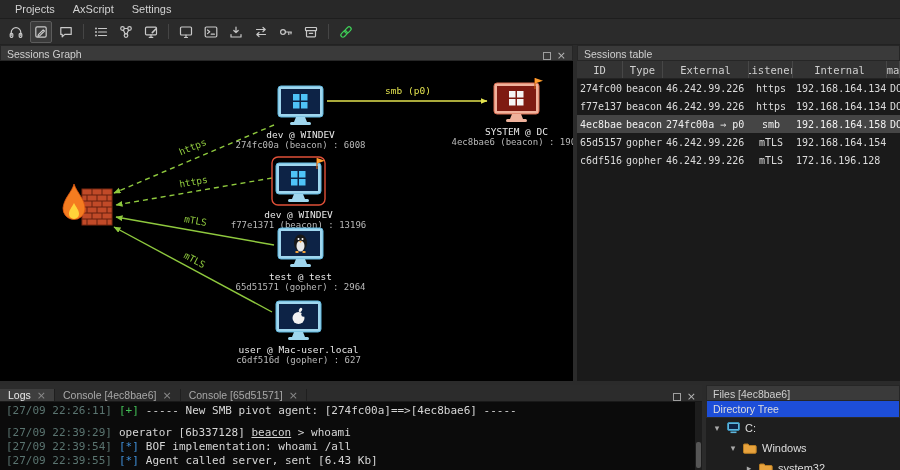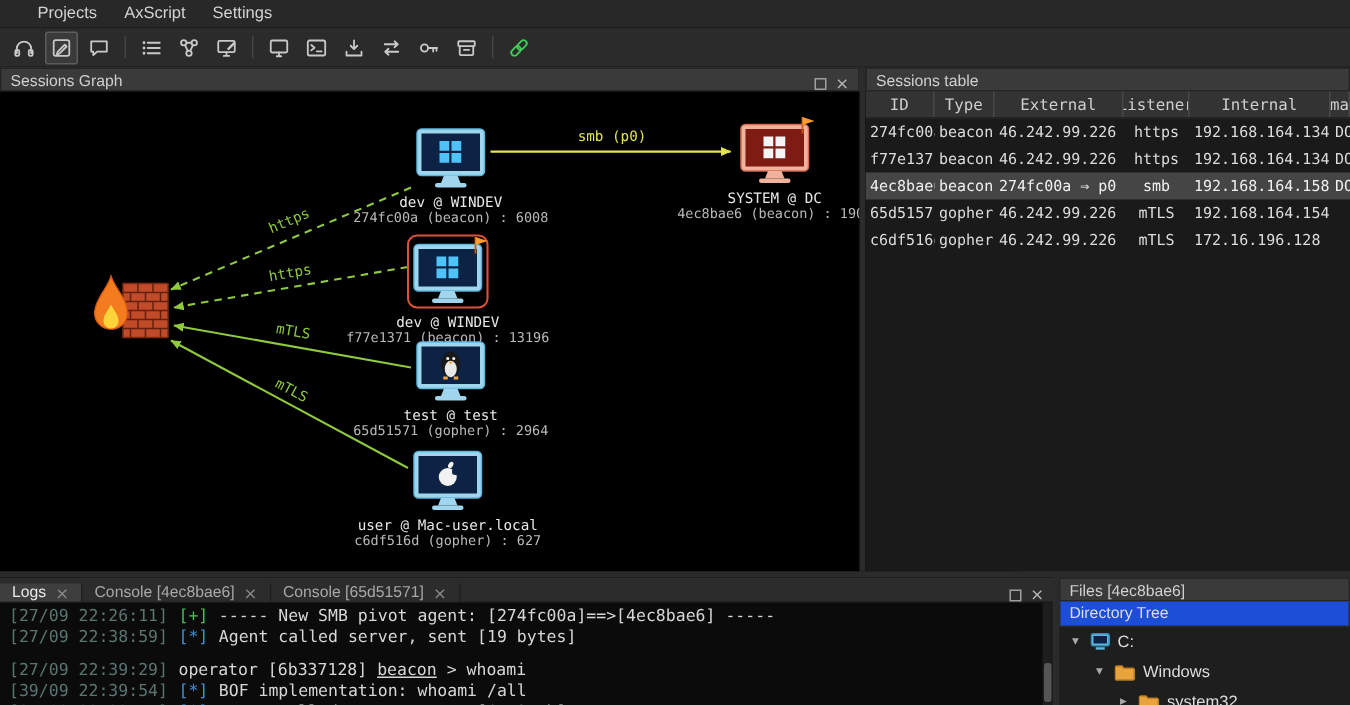--- a/index.html
+++ b/index.html
@@ -1,18 +1,18 @@
 <!DOCTYPE html>
 <html><head>
 <meta charset="utf-8">
 <style>
   *{box-sizing:border-box;margin:0;padding:0}
   html,body{width:900px;height:470px;overflow:hidden;background:#2b2b2b;font-family:"Liberation Sans",sans-serif;position:relative}
   
-  #menubar{position:absolute;top:0;left:0;width:900px;height:19px;background:#282828;border-bottom:1px solid #1e1e1e;display:flex;align-items:center;padding-left:16px}
+  #menubar{position:absolute;top:0;left:0;width:900px;height:19px;background:#282828;border-bottom:1px solid #1e1e1e;display:flex;align-items:center;padding-left:6px}
   .menu-item{font-size:11px;color:#d2d2d2;padding:2px 9px;cursor:default}
   
   #toolbar{position:absolute;top:19px;left:0;width:900px;height:26px;background:#2b2b2b;border-bottom:1px solid #222;display:flex;align-items:center;padding-left:5px}
   .tbtn{width:22px;height:22px;display:flex;align-items:center;justify-content:center;border:1px solid transparent;border-radius:2px;margin-right:3px}
   .tbtn.active{background:#3a3a3a;border-color:#5c5c5c}
   .tbtn svg{stroke:#c9c9c9;fill:none;stroke-width:1.2;stroke-linecap:round;stroke-linejoin:round}
   .tbtn.green svg{stroke:#3fd158}
   .tsep{width:1px;height:15px;background:#454545;margin:0 6px 0 3px}
   
   .panel-header{height:16px;background:#3a3a3a;border:1px solid #262626;display:flex;align-items:flex-end;padding:0 6px;font-size:10.5px;color:#cfcfcf;white-space:nowrap}
@@ -385,28 +385,25 @@
     </div>
     <span class="hdr-icons" style="padding-right:6px">
       <span class="sq"></span>
       <span class="xg">×</span>
     </span>
   </div>
   <div id="log">
     <div class="log-line">
       <span class="t">[27/09 22:26:11]</span><span class="tag tag-plus">[+]</span><span>----- New SMB pivot agent: [274fc00a]==&gt;[4ec8bae6] -----</span>
     </div>
-    <div class="log-line">
-      <span class="t">[27/09 22:38:59]</span><span class="tag tag-info">[*]</span><span>Agent called server, sent [19 bytes]</span>
-    </div>
     <div class="log-line cmd">
       <span class="t">[27/09 22:39:29]</span><span>operator [6b337128] </span><span class="lnk">beacon</span><span> &gt; whoami</span>
     </div>
     <div class="log-line">
-      <span class="t">[39/09 22:39:54]</span><span class="tag tag-info">[*]</span><span>BOF implementation: whoami /all</span>
+      <span class="t">[27/09 22:39:54]</span><span class="tag tag-info">[*]</span><span>BOF implementation: whoami /all</span>
     </div>
     <div class="log-line">
       <span class="t">[27/09 22:39:55]</span><span class="tag tag-info">[*]</span><span>Agent called server, sent [6.43 Kb]</span>
     </div>
   </div>
   <div class="vscroll" style="top:17px;bottom:0;right:0">
     <div class="vthumb" style="bottom:2px;height:26px"></div>
   </div>
 </div>
 

